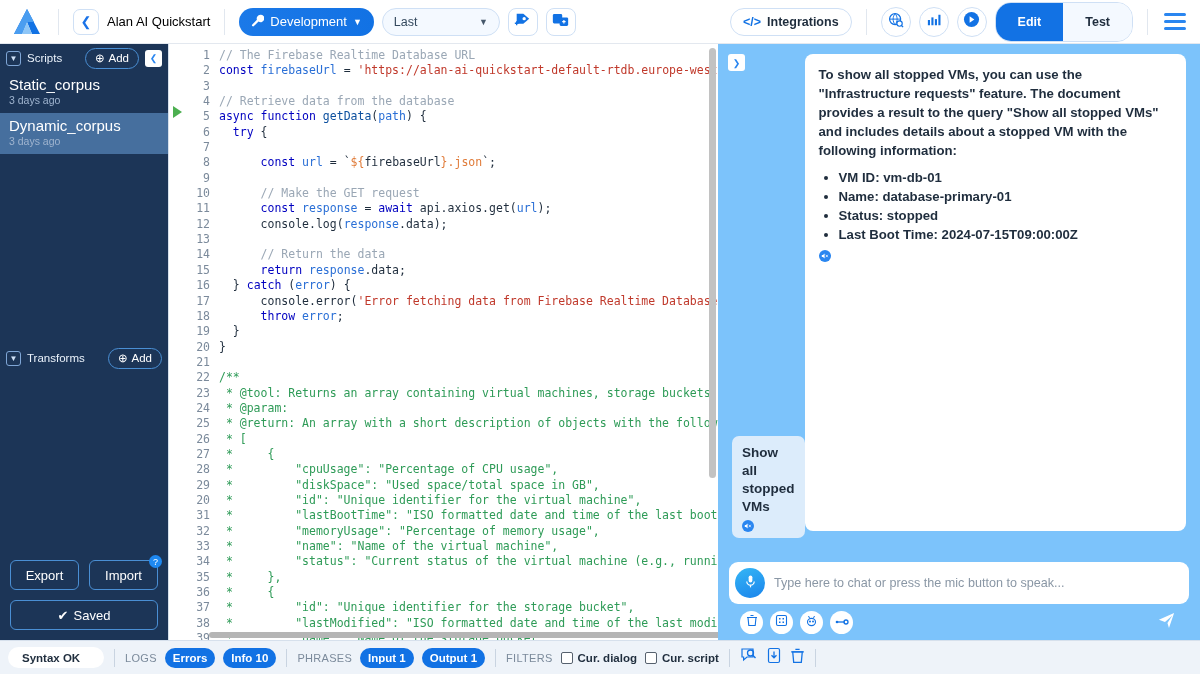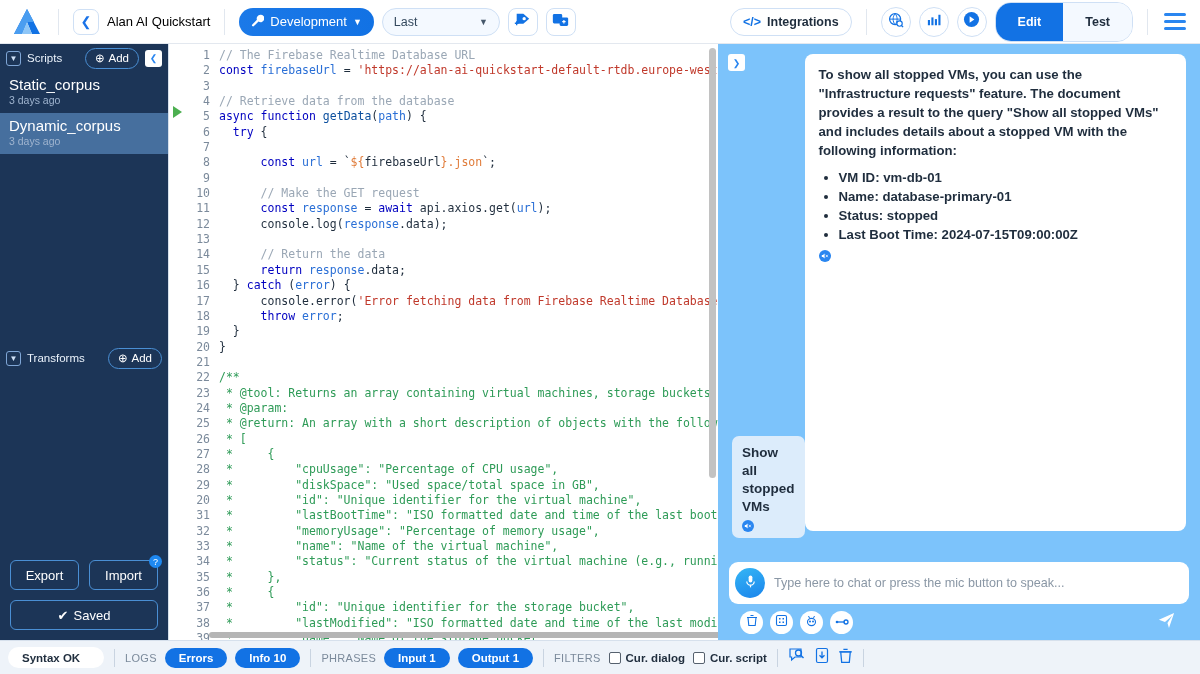--- a/index.html
+++ b/index.html
@@ -240,21 +240,21 @@
   }
   .syntax-pill {
     background: #fff; border-radius: 12px; height: 21px;
     display: flex; align-items: center; padding: 0 14px;
     font-size: 11.5px; color: #1f2d3d; font-weight: bold;
     min-width: 96px; cursor: pointer;
   }
   .st-lbl { font-size: 11px; color: #7b8a9b; letter-spacing: .3px; }
   .blue-pill {
     background: #1272e4; color: #fff; border-radius: 11px; height: 20px;
-    display: flex; align-items: center; padding: 0 14px;
+    display: flex; align-items: center; padding: 0 8px;
     font-size: 11.5px; font-weight: bold; cursor: pointer;
   }
   .st-div { width: 1px; height: 18px; background: #c9d4e1; margin: 0 2px; }
   .cbx-wrap { display: flex; align-items: center; gap: 5px; cursor: pointer; }
   .cbx {
     width: 12px; height: 12px; border: 1.5px solid #56616e; border-radius: 2px;
     background: #fff;
   }
   .cbx-lbl { font-size: 11.5px; color: #1f2d3d; font-weight: bold; }
   .st-ico { cursor: pointer; display: flex; align-items: center; }

